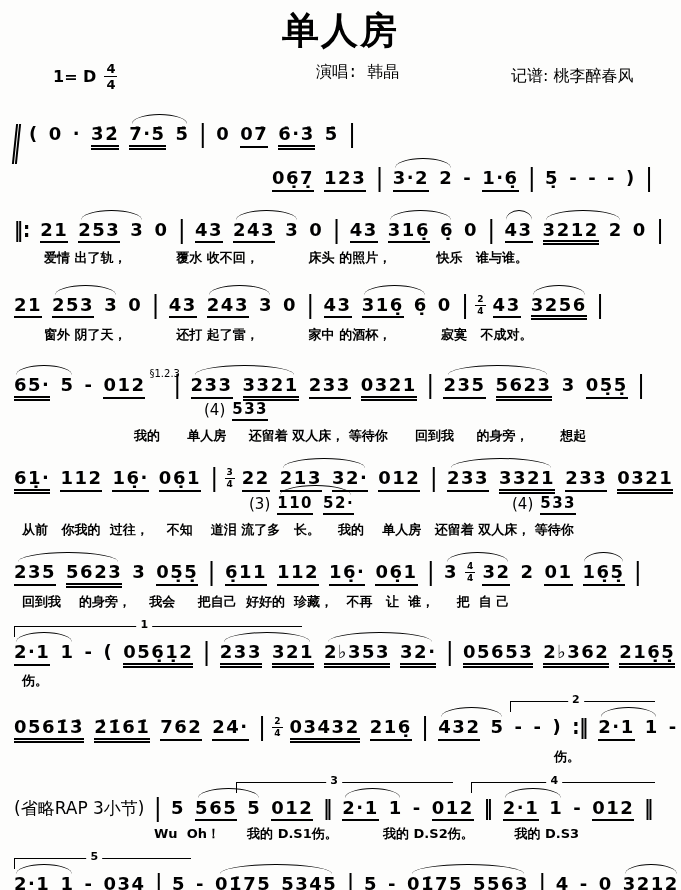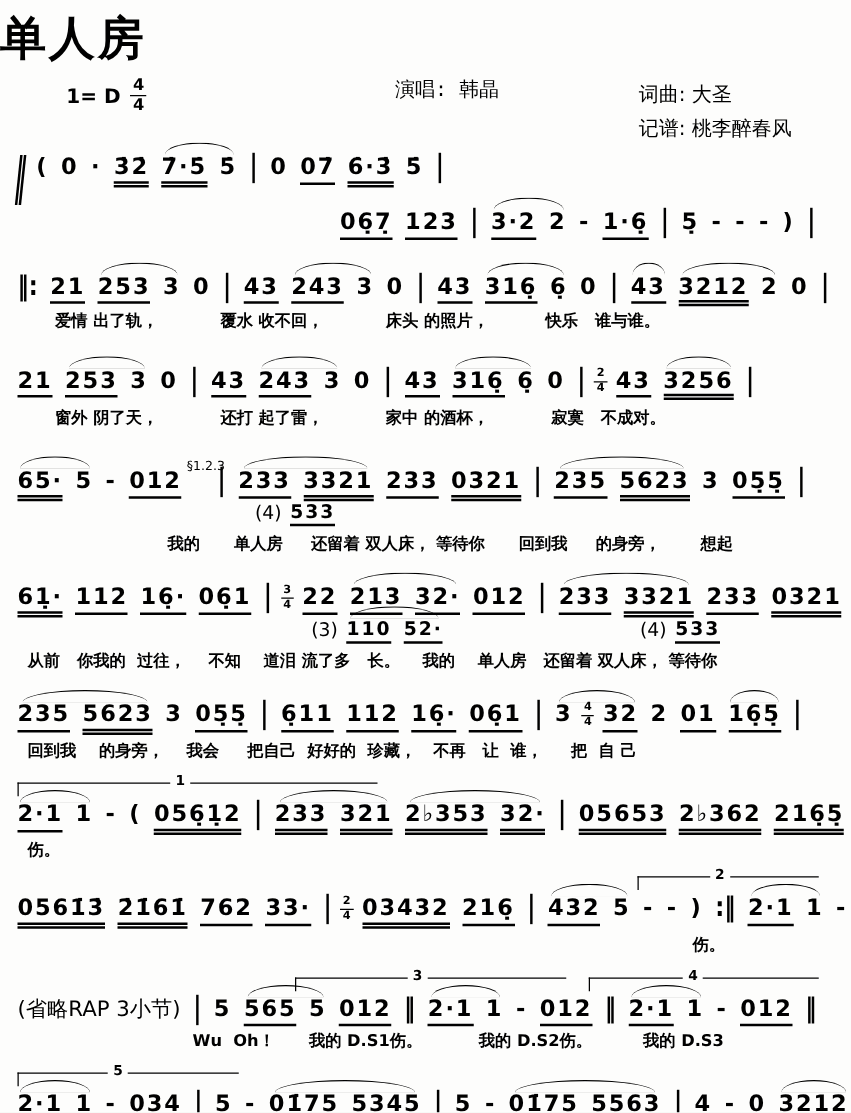--- a/index.html
+++ b/index.html
@@ -5,21 +5,21 @@
   html,body{margin:0;padding:0;background:#f4f4f2;}
   .page{
     position:relative;
     width:681px;height:890px;
     background:#fdfdfc;
     color:#000;
     font-family:"DejaVu Sans","Liberation Sans",sans-serif;
     overflow:hidden;
   }
   .title{
-    text-align:left;
+    text-align:center;
     font-size:37px;
     font-weight:900;
     margin:6px 0 2px 0;
     letter-spacing:2px;
   }
   .meta{position:relative;height:56px;font-size:16px;margin-left:23px;}
   .key{position:absolute;left:30px;top:4px;display:flex;gap:8px;align-items:center;font-weight:700;}
   .credit-center{position:absolute;left:293px;top:4px;font-family:Liberation Mono, monospace;}
   .credit-right{position:absolute;left:488px;top:4px;line-height:1.7;}
   .frac{display:inline-flex;flex-direction:column;align-items:center;font-weight:700;line-height:1;align-self:center;}
@@ -64,21 +64,20 @@
   <div class="meta">
     <div class="key">
       <span>1= D</span>
       <span class="frac">
         <span class="num">4</span>
         <span class="den">4</span>
       </span>
     </div>
     <div class="credit-center">演唱: 韩晶</div>
     <div class="credit-right">
-      <div>词曲: 大圣</div>
       <div>记谱: 桃李醉春风</div>
     </div>
   </div>
 
   <div id="score">
       <div class="system" style="margin-top: 10px;">
         <div class="notes">
           <span class="n lbracket"></span>
           <span class="n">(</span>
           <span class="n">0</span>
@@ -314,21 +313,21 @@
         <div class="lyrics" style="padding-left: 8px;">伤。</div>
       </div>
       <div class="system" style="margin-top: 28px;">
         <div class="volta" style="left: 76%; width: 22%;">
           <span class="vlabel">2</span>
         </div>
         <div class="notes">
           <span class="n u2">0561̇3̇</span>
           <span class="n u2">2̇1̇61̇</span>
           <span class="n u1">762</span>
-          <span class="n u1">33·</span>
+          <span class="n u1">24·</span>
           <span class="n bar">|</span>
           <span class="frac">
             <span class="num">2</span>
             <span class="den">4</span>
           </span>
           <span class="n u2">03432</span>
           <span class="n u1">216̣</span>
           <span class="n bar">|</span>
           <span class="grp arc">
             <span class="n u1">432</span>

